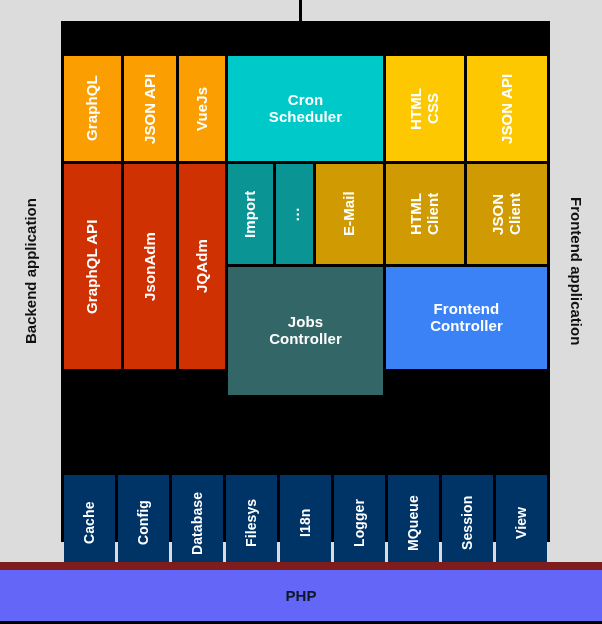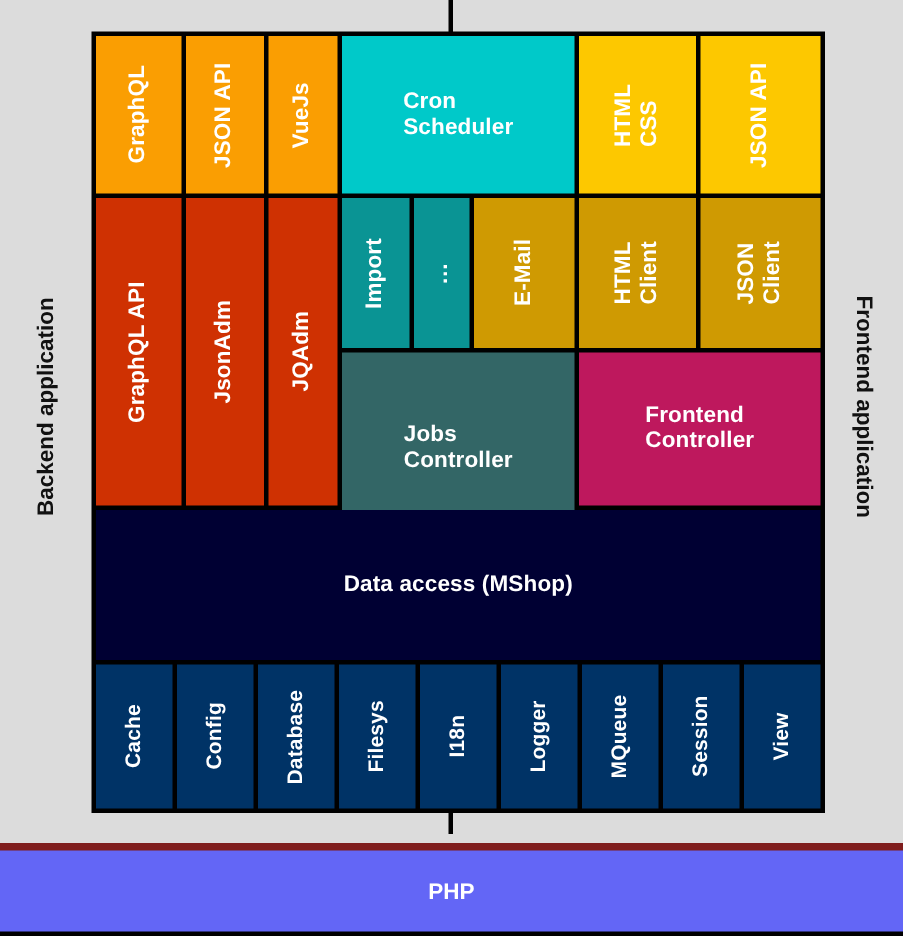--- a/index.html
+++ b/index.html
@@ -42,46 +42,48 @@
     box-sizing: border-box;
   }
 
   
   .cell {
     position: absolute;
     box-sizing: border-box;
     display: flex;
     align-items: center;
     justify-content: center;
+    text-align: center;
     color: #ffffff;
     font-weight: bold;
     line-height: 1.12;
     letter-spacing: 0.1px;
     overflow: hidden;
+    margin-top: 32px;
   }
   .cell.vert {
     writing-mode: vertical-rl;
     transform: rotate(180deg);
   }
 
   
   .php-bar {
     position: absolute;
     left: 0px;
     top: 562px;
     width: 602px;
     height: 62px;
     background: #6366f6;
-    border-top: 5px solid #7f1d1d;
+    border-top: 8px solid #7f1d1d;
     border-bottom: 3px solid #000000;
     box-sizing: border-box;
     display: flex;
     align-items: center;
     justify-content: center;
-    color: #ffffff;
+    color: #0f172a;
     font-weight: bold;
     font-size: 15px;
   }
 
   
   .side-label {
     position: absolute;
     color: #111111;
     font-weight: bold;
     font-size: 15px;
@@ -129,22 +131,21 @@
       <div class="cell vert" style="left: 406px; top: 3px; width: 80px; height: 105px; background: rgb(253, 200, 0); font-size: 15px;">JSON API</div>
       <div class="cell vert" style="left: 3px; top: 111px; width: 57px; height: 205px; background: rgb(207, 49, 2); font-size: 15px;">GraphQL API</div>
       <div class="cell vert" style="left: 63px; top: 111px; width: 52px; height: 205px; background: rgb(207, 49, 2); font-size: 15px;">JsonAdm</div>
       <div class="cell vert" style="left: 118px; top: 111px; width: 46px; height: 205px; background: rgb(207, 49, 2); font-size: 15px;">JQAdm</div>
       <div class="cell vert" style="left: 167px; top: 111px; width: 45px; height: 100px; background: rgb(10, 148, 148); font-size: 15px;">Import</div>
       <div class="cell vert" style="left: 215px; top: 111px; width: 37px; height: 100px; background: rgb(10, 148, 148); font-size: 15px;">…</div>
       <div class="cell vert" style="left: 255px; top: 111px; width: 67px; height: 100px; background: rgb(207, 154, 2); font-size: 15px;">E-Mail</div>
       <div class="cell vert" style="left: 325px; top: 111px; width: 78px; height: 100px; background: rgb(207, 154, 2); font-size: 15px;">HTML<br>Client</div>
       <div class="cell vert" style="left: 406px; top: 111px; width: 80px; height: 100px; background: rgb(207, 154, 2); font-size: 15px;">JSON<br>Client</div>
       <div class="cell" style="left: 167px; top: 214px; width: 155px; height: 128px; background: rgb(51, 102, 102); font-size: 15px;">Jobs<br>Controller</div>
-      <div class="cell" style="left: 325px; top: 214px; width: 161px; height: 102px; background: #be185d; font-size: 15px;">Frontend<br>Controller</div>
-      <div class="cell" style="left: 3px; top: 319px; width: 483px; height: 100px; background: rgb(0, 0, 51); font-size: 15px;">Data access (MShop)</div>
+      <div class="cell" style="left: 325px; top: 214px; width: 161px; height: 102px; background: #3b82f6; font-size: 15px;">Frontend<br>Controller</div>
       <div class="cell vert" style="left: 3px; top: 422px; width: 51px; height: 96px; background: rgb(0, 51, 102); font-size: 14px;">Cache</div>
       <div class="cell vert" style="left: 57px; top: 422px; width: 51px; height: 96px; background: rgb(0, 51, 102); font-size: 14px;">Config</div>
       <div class="cell vert" style="left: 111px; top: 422px; width: 51px; height: 96px; background: rgb(0, 51, 102); font-size: 14px;">Database</div>
       <div class="cell vert" style="left: 165px; top: 422px; width: 51px; height: 96px; background: rgb(0, 51, 102); font-size: 14px;">Filesys</div>
       <div class="cell vert" style="left: 219px; top: 422px; width: 51px; height: 96px; background: rgb(0, 51, 102); font-size: 14px;">I18n</div>
       <div class="cell vert" style="left: 273px; top: 422px; width: 51px; height: 96px; background: rgb(0, 51, 102); font-size: 14px;">Logger</div>
       <div class="cell vert" style="left: 327px; top: 422px; width: 51px; height: 96px; background: rgb(0, 51, 102); font-size: 14px;">MQueue</div>
       <div class="cell vert" style="left: 381px; top: 422px; width: 51px; height: 96px; background: rgb(0, 51, 102); font-size: 14px;">Session</div>
       <div class="cell vert" style="left: 435px; top: 422px; width: 51px; height: 96px; background: rgb(0, 51, 102); font-size: 14px;">View</div>
     </div>

